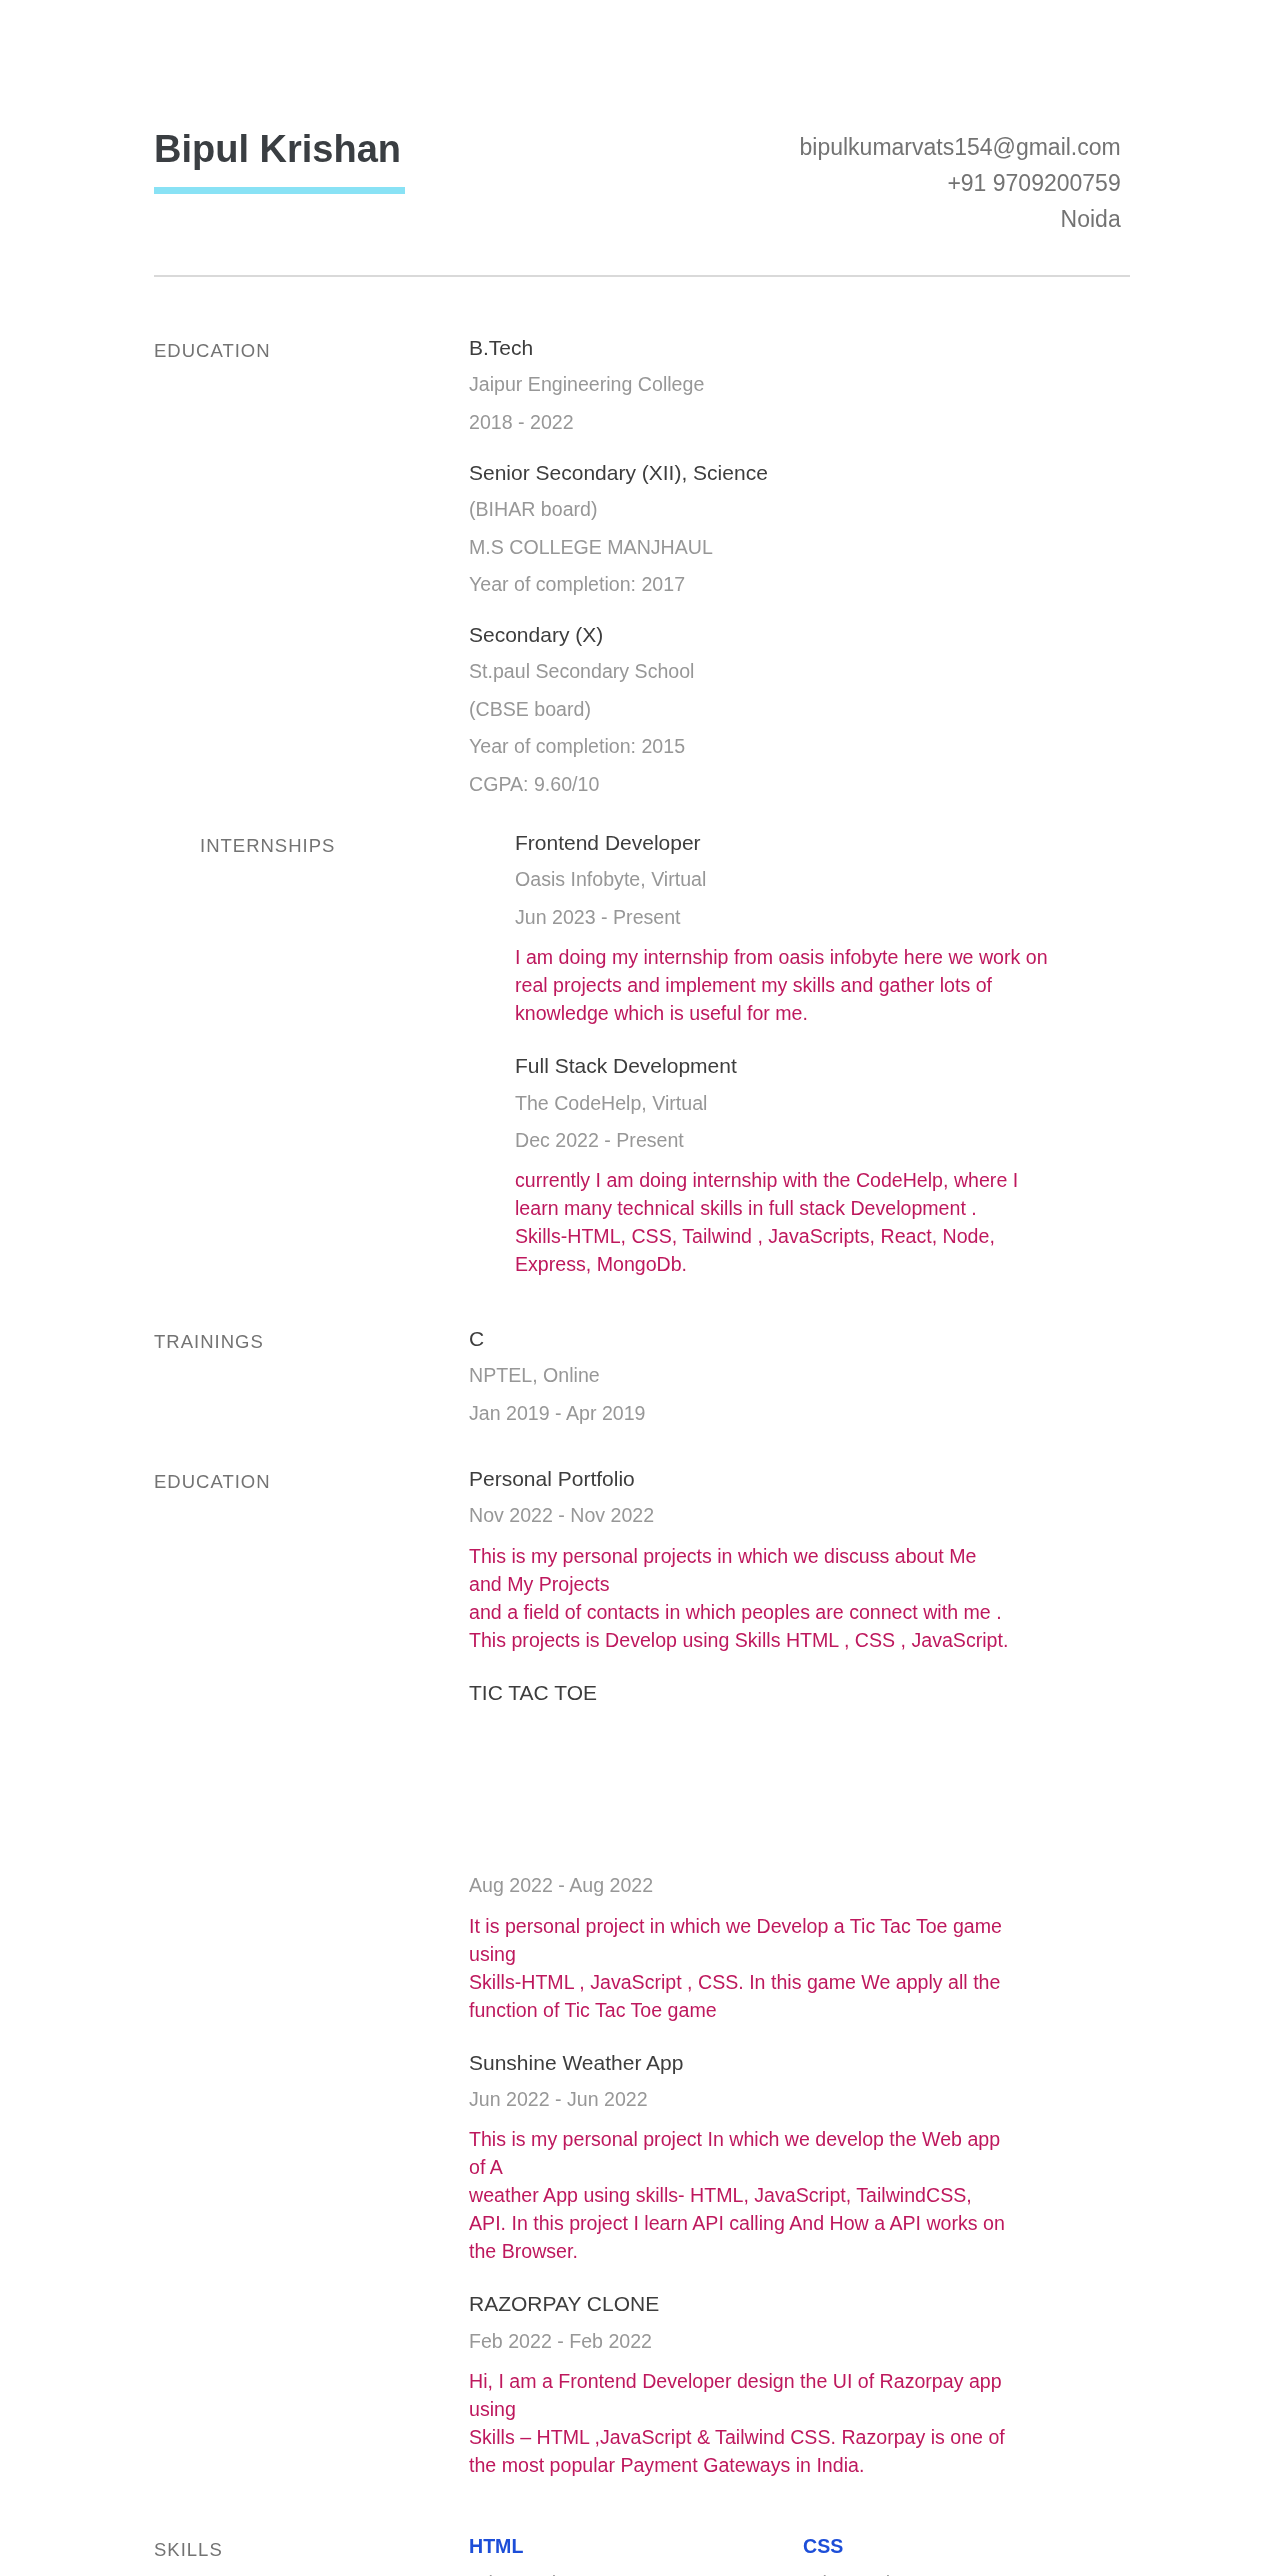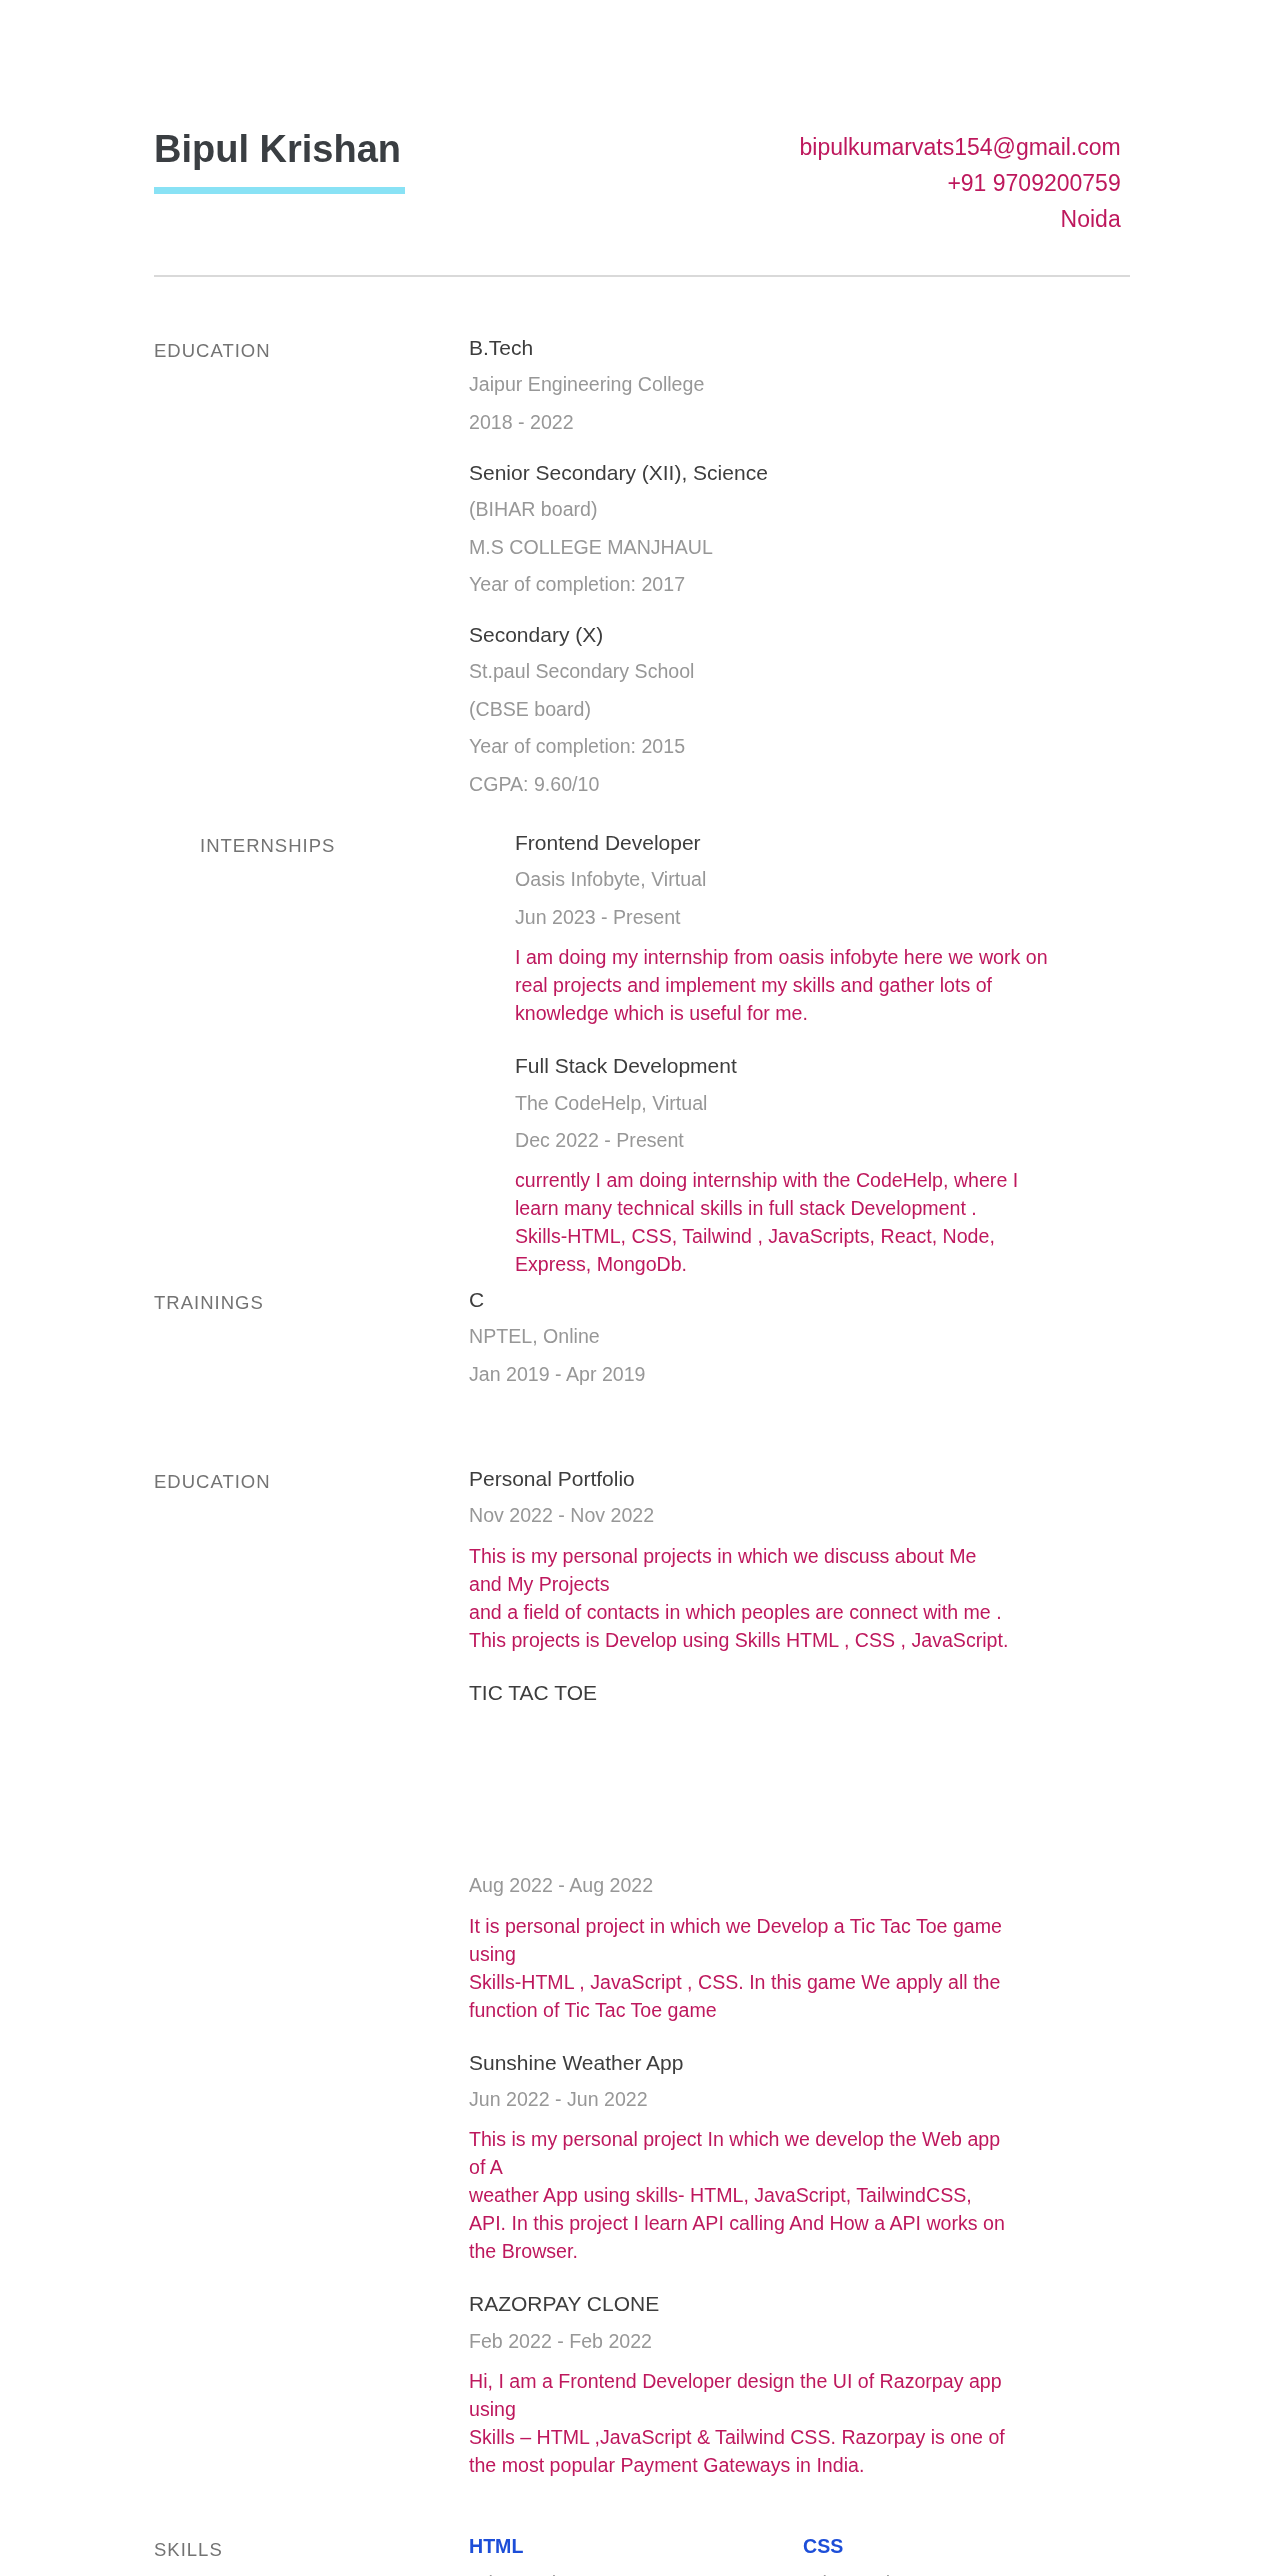--- a/index.html
+++ b/index.html
@@ -23,34 +23,34 @@
     position: absolute; left: 0; top: 128px;
     font-size: 38px; font-weight: 700; color: #3a3e42;
     line-height: 1.15; white-space: nowrap;
   }
   .name-underline {
     position: absolute; left: 0; top: 187px;
     width: 251px; height: 6.7px; background: #89e2f5;
   }
   .contact {
     position: absolute; right: 9.3px; top: 129px;
-    text-align: right; font-size: 23px; color: #be185d; line-height: 36px;
+    text-align: right; font-size: 23px; color: #737373; line-height: 36px;
   }
   .header-divider {
     position: absolute; left: 0; top: 275px;
     width: 100%; height: 1.5px; background: #d9d9d9;
   }
   
   .section {
     position: absolute; left: 0; width: 100%;
     display: grid; grid-template-columns: 315px 1fr;
   }
   #sec-education    { top: 336px; }
   #sec-internships  { top: 831px; margin-left: 46px; }
-  #sec-trainings    { top: 1288px; }
+  #sec-trainings    { top: 1327px; }
   #sec-projects     { top: 1467px; }
   #sec-skills       { top: 2535px; }
   .sec-label {
     font-size: 18.5px; color: #737373; letter-spacing: 1px;
     line-height: 23px; padding-top: 3.1px;
   }
   .entry { margin-bottom: 27px; }
   .entry:last-child { margin-bottom: 0; }
   .entry-title {
     font-size: 21px; font-weight: 400; color: #3d3d3d;

